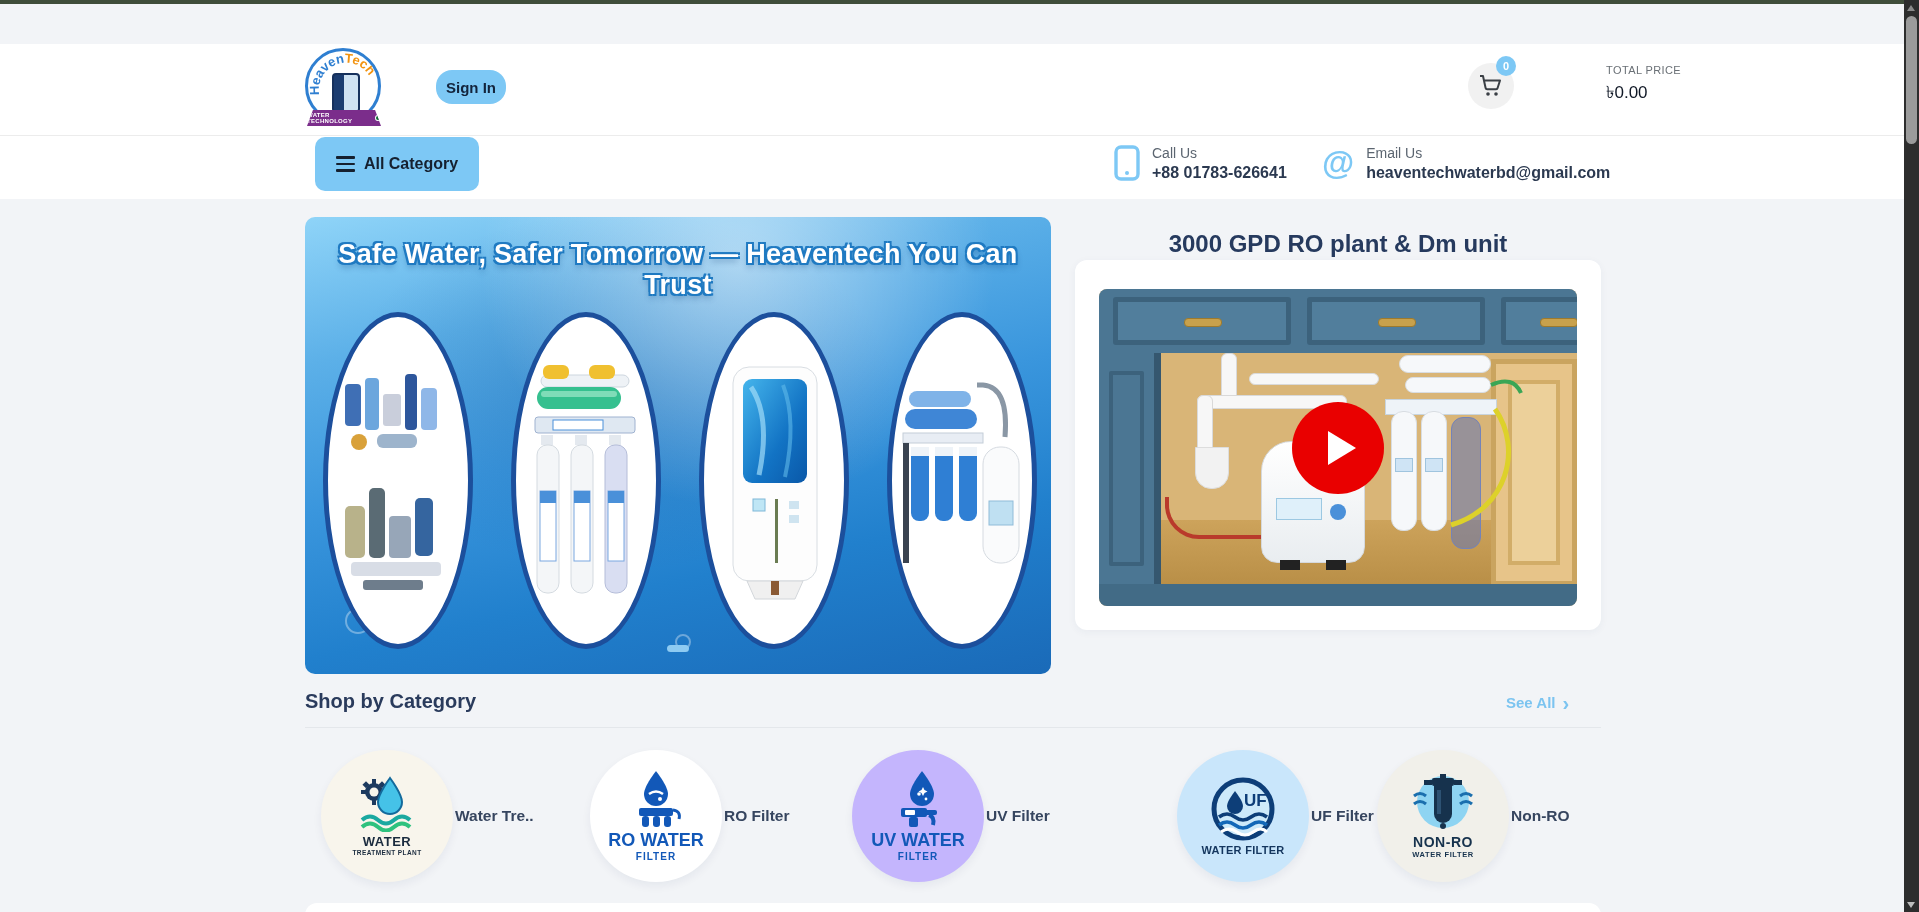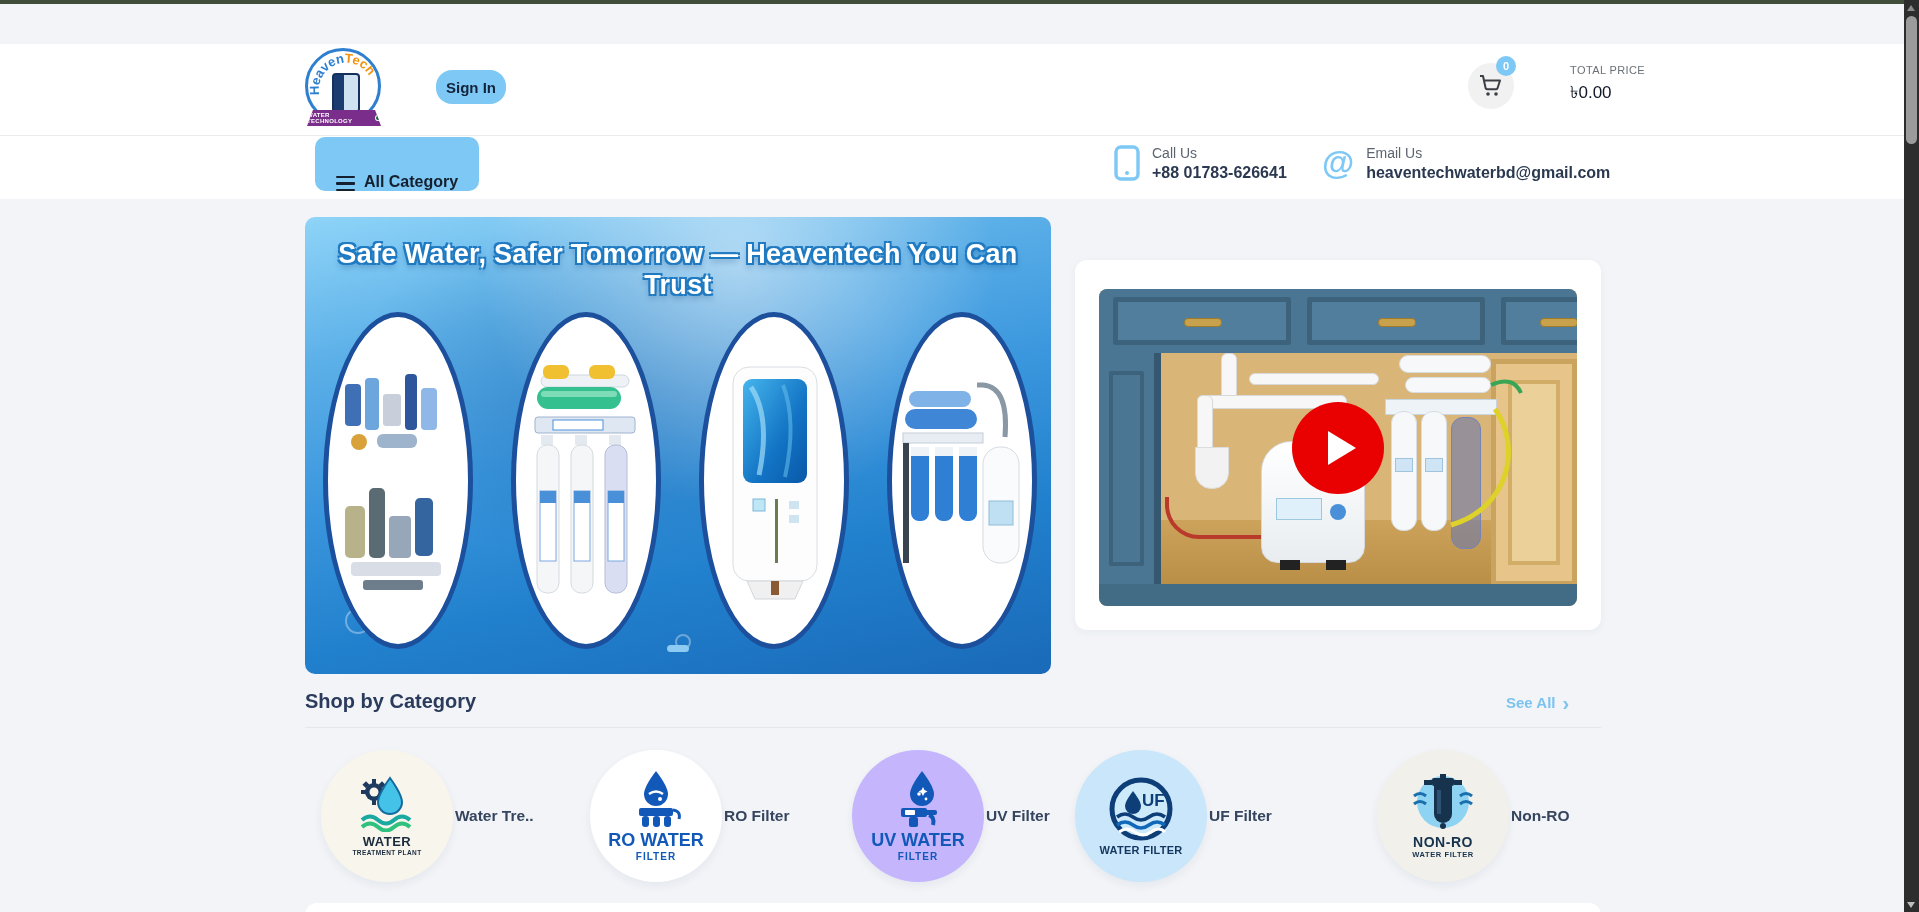--- a/index.html
+++ b/index.html
@@ -32,27 +32,27 @@
   .search { position:absolute; left:559px; top:61px; width:856px; height:52px; background:#f0f0f1; border-radius:8px; }
   .search input { position:absolute; inset:0; background:transparent; border:none; outline:none; padding:0 60px 0 24px;
                   font-family:inherit; font-size:15px; color:#333; }
   .search input::placeholder { color:#90959c; }
   .search .mag { position:absolute; right:18px; top:15px; width:22px; height:22px; cursor:pointer; }
 
   .cart { position:absolute; left:1468px; top:63px; width:46px; height:46px; border-radius:50%; background:#f1f1f1;
           display:flex; align-items:center; justify-content:center; cursor:pointer; }
   .cart-badge { position:absolute; left:1496px; top:56px; width:20px; height:20px; border-radius:50%; background:#7dc8f5;
                 color:#fff; font-size:11px; font-weight:bold; display:flex; align-items:center; justify-content:center; z-index:2; }
-  .price { position:absolute; left:1570px; top:64px; }
+  .price { position:absolute; left:1606px; top:64px; }
   .price .lbl { font-size:11px; color:#6a7076; letter-spacing:.4px; }
   .price .val { font-size:17px; font-weight:normal; color:#101826; margin-top:3px; }
 
   
   .allcat { position:absolute; left:315px; top:137px; width:164px; height:54px; background:#7dc8f5; border:none;
-            border-radius:10px; display:flex; align-items:flex-end; justify-content:center; gap:9px; cursor:pointer;
+            border-radius:10px; display:flex; align-items:center; justify-content:center; gap:9px; cursor:pointer;
             font-family:inherit; z-index:4; }
   .allcat .txt { font-size:16px; font-weight:bold; color:#15202f; }
   .burger { display:flex; flex-direction:column; gap:4px; }
   .burger span { display:block; width:19px; height:2.5px; background:#15202f; border-radius:1px; }
 
   .contact-block { position:absolute; top:145px; display:flex; align-items:flex-start; gap:12px; }
   .cb-call  { left:1114px; }
   .cb-email { left:1322px; }
   .cb-label { font-size:14px; color:#5b6570; }
   .cb-value { font-size:16px; font-weight:bold; color:#2b3950; margin-top:3px; }
@@ -107,21 +107,21 @@
   .shop-heading { position:absolute; left:305px; top:690px; font-size:20px; font-weight:800; color:#2a3b5c; }
   .see-all { position:absolute; left:1506px; top:694px; display:flex; align-items:center; gap:7px; color:#7cc4f0;
              font-size:15px; font-weight:bold; cursor:pointer; }
   .see-all .chev { font-size:20px; line-height:14px; }
   .shop-divider { position:absolute; left:305px; top:727px; width:1296px; height:1px; background:#e4e7eb; }
 
   .cat { position:absolute; top:750px; display:flex; align-items:center; cursor:pointer; }
   .cat-circle { width:132px; height:132px; border-radius:50%; display:flex; flex-direction:column; align-items:center;
                 justify-content:center; box-shadow:0 4px 10px rgba(20,40,80,.06); flex:0 0 auto; }
   .cat-label { font-size:15.5px; font-weight:bold; color:#36455f; margin-left:2px; }
-  .cat1 { left:321px; } .cat2 { left:590px; } .cat3 { left:852px; } .cat4 { left:1075px; } .cat5 { left:1377px; }
+  .cat1 { left:321px; } .cat2 { left:590px; } .cat3 { left:852px; } .cat4 { left:1177px; } .cat5 { left:1377px; }
   .cat1 .cat-circle { background:#f8f5ec; }
   .cat2 .cat-circle { background:#ffffff; }
   .cat3 .cat-circle { background:#c4b5fd; }
   .cat4 .cat-circle { background:#c9e6fb; }
   .cat5 .cat-circle { background:#f1f0ea; }
   .b1-l1 { font-size:13px; font-weight:800; color:#1a2b3e; letter-spacing:.5px; margin-top:2px; }
   .b1-l2 { font-size:6.5px; font-weight:bold; color:#1a2b3e; letter-spacing:.4px; }
   .b2-l1 { font-size:18px; font-weight:800; color:#1258b8; margin-top:2px; }
   .b2-l2 { font-size:10px; font-weight:800; color:#1258b8; letter-spacing:1px; }
   .uf-wrap { position:relative; width:64px; height:64px; }
@@ -297,20 +297,21 @@
         <rect x="34" y="96" width="18" height="9" fill="#eef3f8"></rect>
         <rect x="58" y="96" width="18" height="9" fill="#eef3f8"></rect>
         <rect x="82" y="96" width="36" height="116" rx="17" fill="#fafbfc" stroke="#d5dae0"></rect>
         <rect x="88" y="150" width="24" height="24" fill="#bfe0f2" stroke="#8fbcd8"></rect>
       </svg>
     </div>
 
     <div class="banner-dot"></div>
   </div>
 
+  <div class="video-title">3000 GPD RO plant &amp; Dm unit</div>
   <div class="video-card"></div>
   <div class="vt">
     <div class="vt-topband"></div>
     <div class="drawer" style="left:14px;width:178px;">
         <div class="handle" style="left:66px;"></div>
       </div>
     <div class="drawer" style="left:208px;width:178px;">
         <div class="handle" style="left:66px;"></div>
       </div>
     <div class="drawer" style="left:402px;width:120px;">

